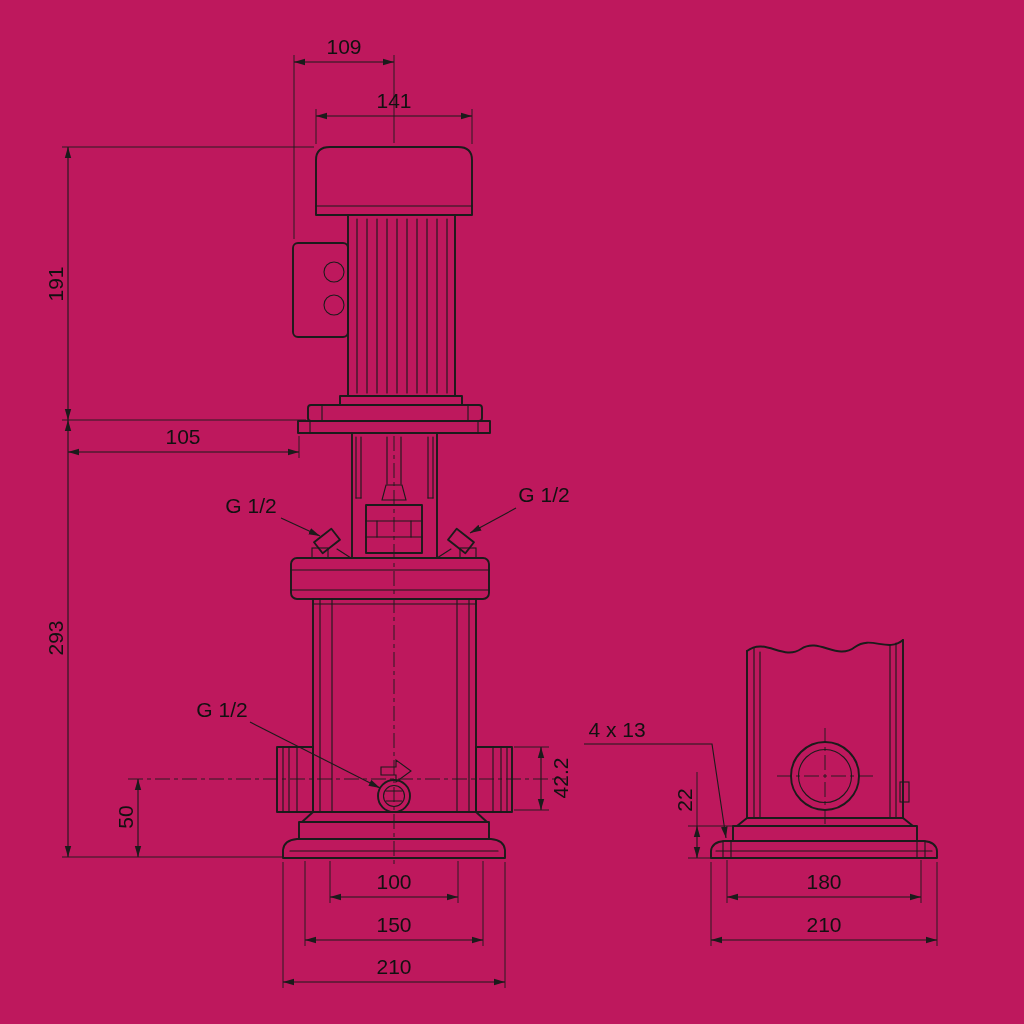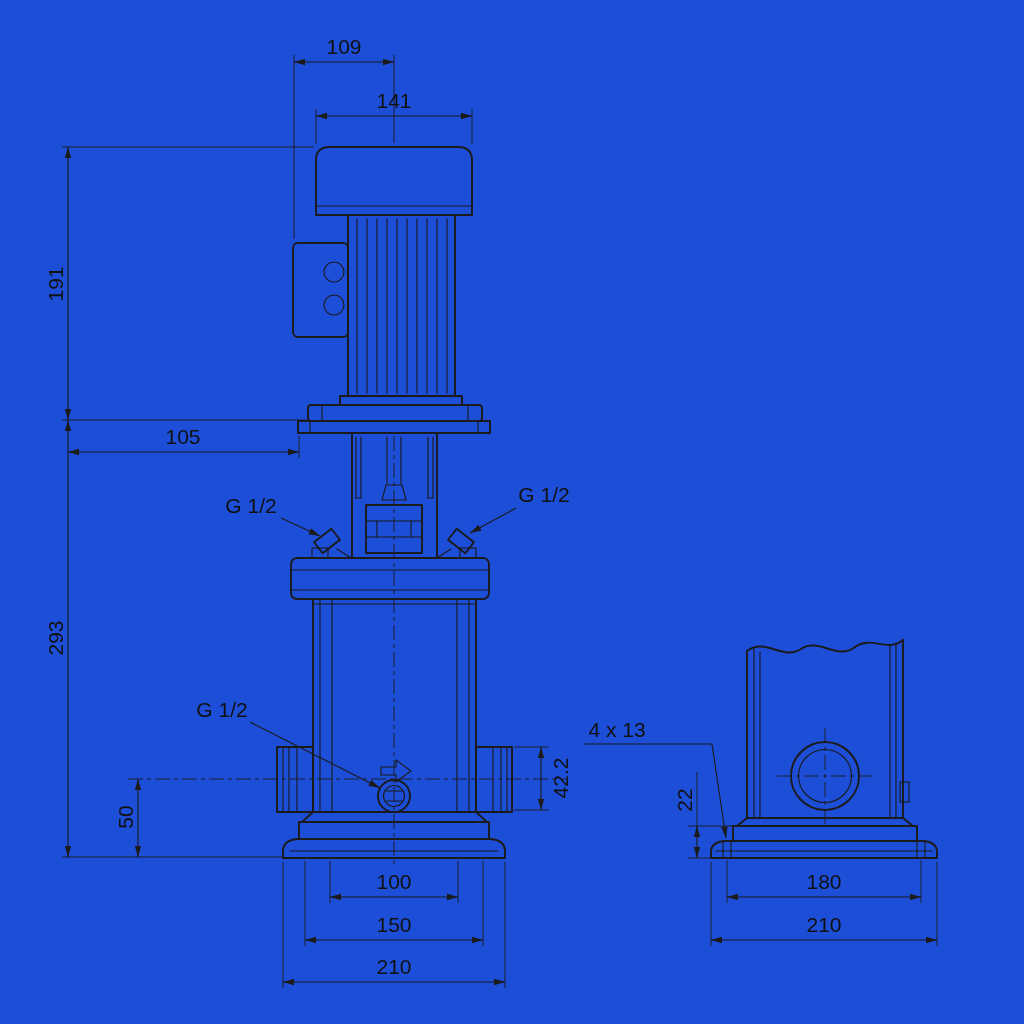--- a/index.html
+++ b/index.html
@@ -1,16 +1,16 @@
 <!DOCTYPE html>
 <html><head>
 <meta charset="utf-8">
 <style>
   html,body{margin:0;padding:0;background:#fff;}
-  .canvas{width:1024px;height:1024px;background:#1d4ed8;position:relative;
+  .canvas{width:1024px;height:1024px;background:#be185d;position:relative;
           font-family:"Liberation Sans",sans-serif;}
   svg{display:block;}
   .o  {stroke:#1b1b1b;stroke-width:1.9;fill:none;stroke-linejoin:round;stroke-linecap:round;}
   .d  {stroke:#1b1b1b;stroke-width:1.1;fill:none;stroke-linecap:round;}
   .dim{stroke:#1b1b1b;stroke-width:1.1;fill:none;}
   .e  {stroke:#1b1b1b;stroke-width:0.9;fill:none;}
   .cl {stroke:#1b1b1b;stroke-width:0.9;fill:none;stroke-dasharray:15 4 4 4;}
   .t  {font-family:"Liberation Sans",sans-serif;font-size:21px;fill:#111;}
 </style>
 </head>

